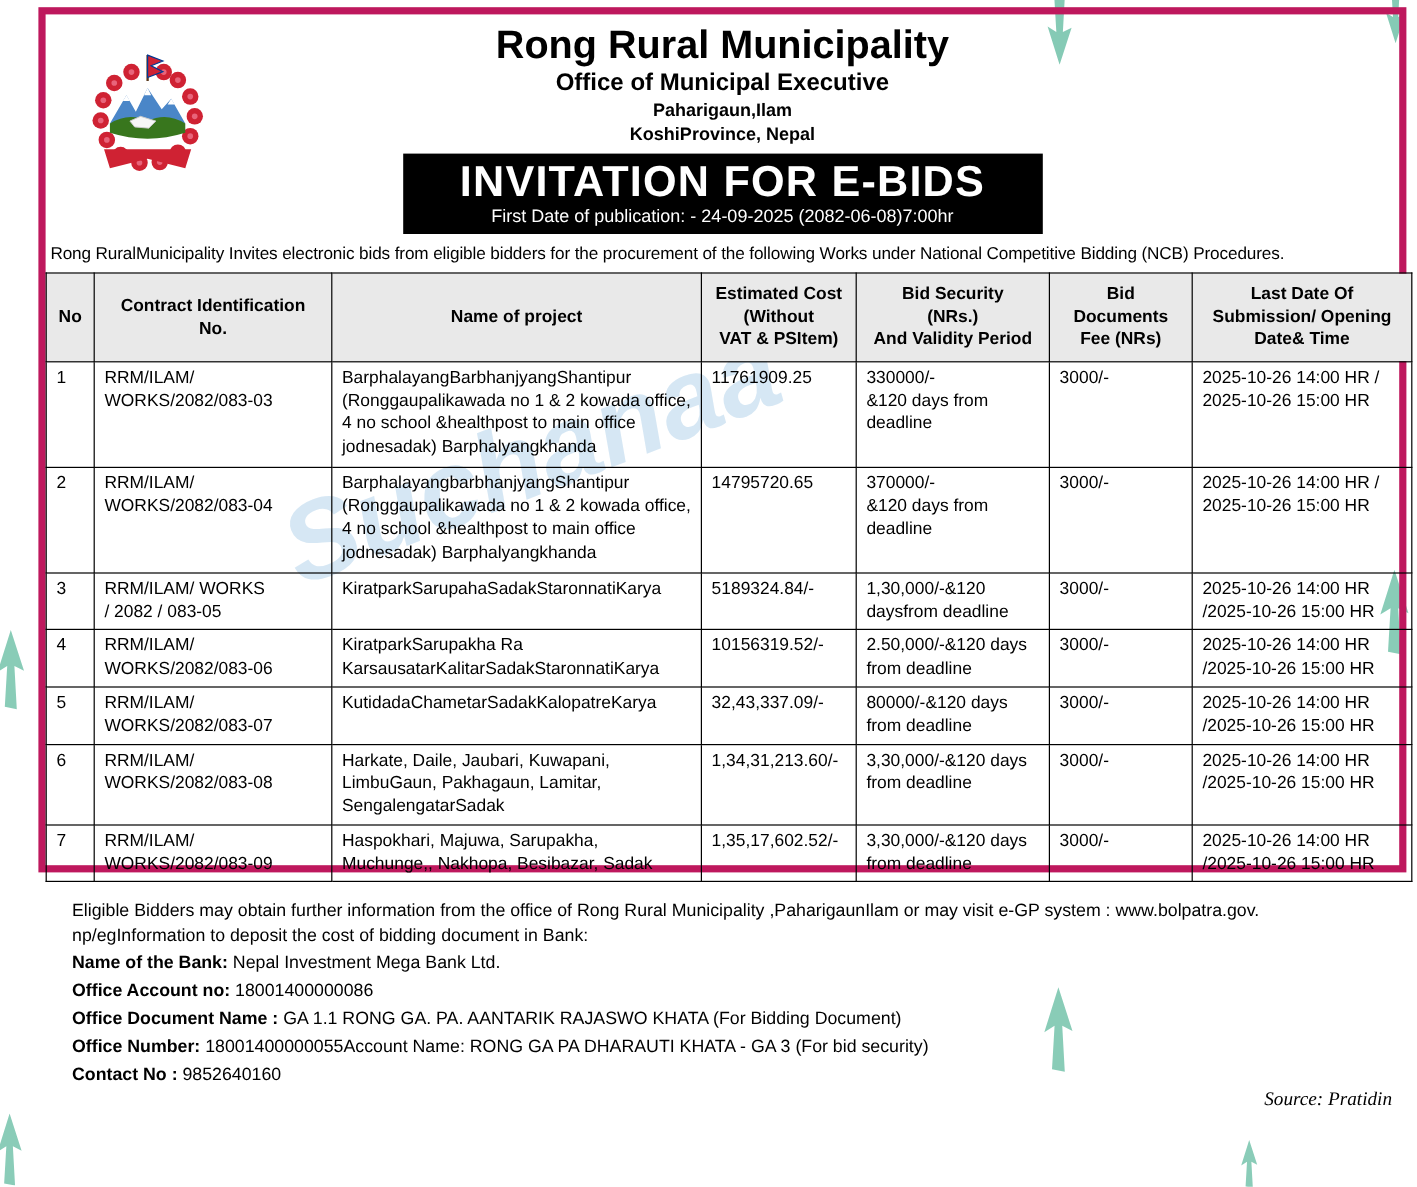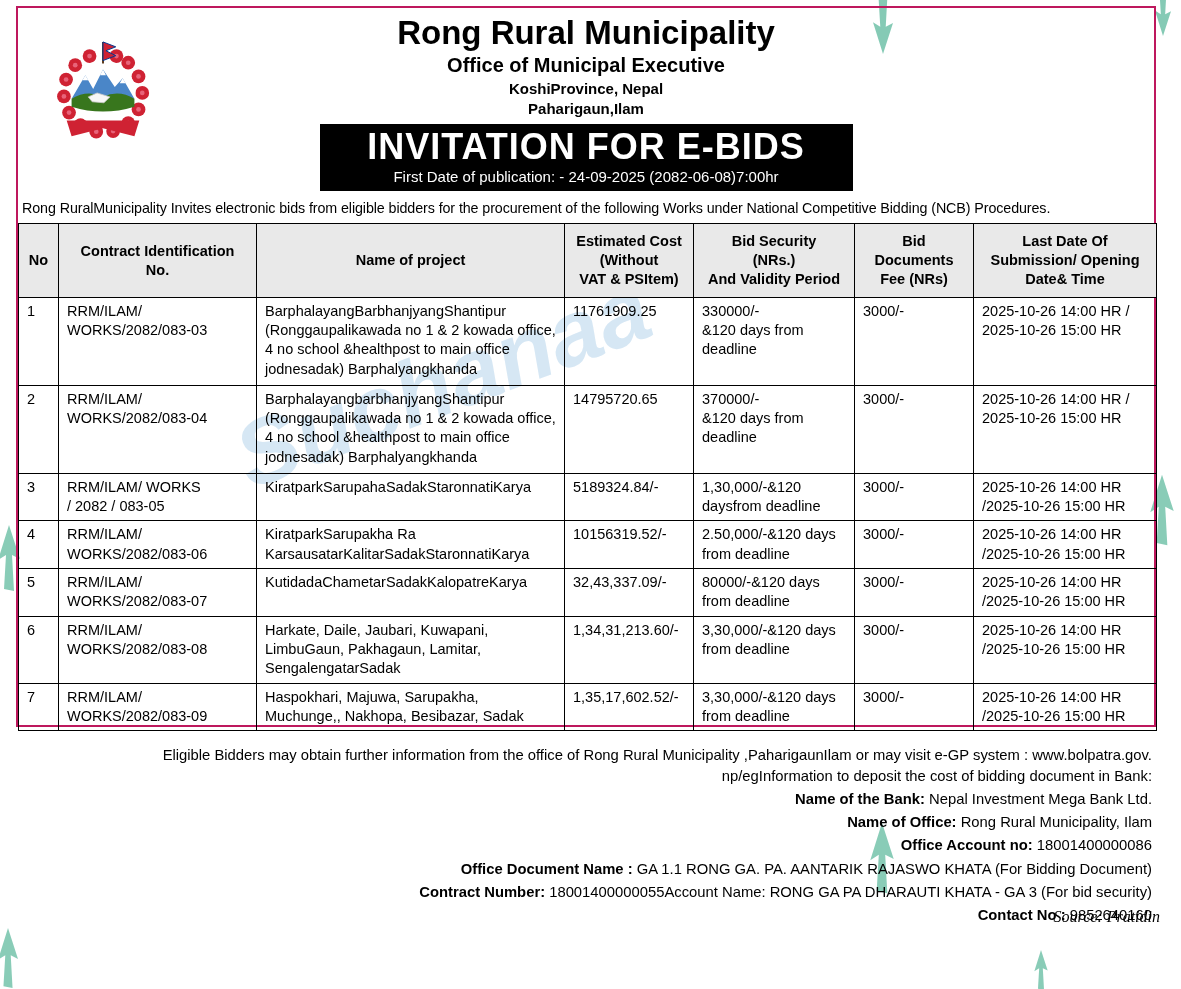--- a/index.html
+++ b/index.html
@@ -18,23 +18,23 @@
   .watermark-text {
     position: absolute; left: 225px; top: 330px;
     transform: rotate(-21deg);
     font-size: 92px; font-weight: bold; font-style: italic;
     color: rgba(106,168,214,0.28);
     pointer-events: none; z-index: 1; white-space: nowrap;
   }
 
   
   .frame {
-    position: absolute; left: 16px; top: 6px;
+    position: absolute; left: 32px; top: 6px;
     width: 1140px; height: 721px;
-    border: 2px solid #be185d;
+    border: 6px solid #be185d;
     padding: 2px 0 0 0;
     z-index: 2;
   }
 
   
   .header { position: relative; text-align: center; }
   .emblem { position: absolute; left: 22px; top: 24px; }
   .doc-title   { font-size: 33px; font-weight: bold; margin: 4px 0 2px; }
   .doc-subtitle{ font-size: 20px; font-weight: bold; margin: 0 0 3px; }
   .doc-addr    { font-size: 15px; font-weight: bold; margin: 0 0 3px; }
@@ -72,21 +72,21 @@
   }
   table.bids td {
     vertical-align: top; text-align: left;
     padding: 4px 8px; line-height: 1.33;
   }
   tr.row-tall td    { height: 88px; }
   tr.row-short td   { height: 47px; }
   tr.row-medium td  { height: 67px; }
 
   
-  .notes { margin: 14px 0 0; padding: 0 2px; text-align: right; }
+  .notes { margin: 14px 20px 0; padding: 0 2px; }
   .notes p { margin: 0 0 2.5px; font-size: 14.8px; line-height: 1.4; }
   .footer-intro { white-space: pre-line; }
   .bl { font-weight: bold; }
 
   
   .source {
     position: absolute; right: 21px; top: 908px;
     font-family: "Liberation Serif", serif;
     font-style: italic; font-size: 16px; z-index: 2;
   }
@@ -178,22 +178,22 @@
         <path d="M48 60 L57 56 L70 60 L64 66 L52 65 Z" fill="#f7f7f7" stroke="#c9c9c9" stroke-width="0.8"></path>
 
         <line x1="63" y1="4" x2="63" y2="26" stroke="#5b3a1e" stroke-width="2"></line>
         <path d="M63 4 L76 9 L66 13 L76 18 L63 23 Z" fill="#cf2233" stroke="#003893" stroke-width="1"></path>
 
         <path d="M26 84 L100 84 L95 100 L63 92 L31 100 Z" fill="#cf2233"></path>
       </svg>
     </div>
     <div class="doc-title">Rong Rural Municipality</div>
     <div class="doc-subtitle">Office of Municipal Executive</div>
+    <div class="doc-addr">Paharigaun,Ilam</div>
     <div class="doc-addr">KoshiProvince, Nepal</div>
-    <div class="doc-addr">Paharigaun,Ilam</div>
 
     <div class="banner">
       <div class="banner-title">INVITATION FOR E-BIDS</div>
       <div class="banner-sub">First Date of publication: - 24-09-2025 (2082-06-08)7:00hr</div>
     </div>
   </div>
 
   <p class="intro">Rong RuralMunicipality Invites electronic bids from eligible bidders for the procurement of the following Works  under National Competitive Bidding (NCB) Procedures.</p>
 
   <table class="bids">
@@ -323,22 +323,21 @@
       <td>2025-10-26  14:00 HR
 /2025-10-26  15:00 HR</td>
     </tr>
   </tbody>
   </table>
 
   <div class="notes">
     <p class="footer-intro">Eligible Bidders may obtain further information from the office of Rong Rural Municipality ,PaharigaunIlam or may visit e-GP system : www.bolpatra.gov.
 np/egInformation to deposit the cost of bidding document in Bank:</p>
     <p><span class="bl">Name of the Bank:</span><span> Nepal Investment Mega Bank Ltd.</span></p>
-    <p><span class="bl">Name of Office:</span><span> Rong Rural Municipality, Ilam</span></p>
     <p><span class="bl">Office Account no:</span><span> 18001400000086</span></p>
     <p><span class="bl">Office Document Name :</span><span> GA 1.1 RONG GA. PA. AANTARIK RAJASWO KHATA (For Bidding Document)</span></p>
-    <p><span class="bl">Contract Number:</span><span> 18001400000055Account Name: RONG GA PA DHARAUTI KHATA - GA 3 (For bid security)</span></p>
+    <p><span class="bl">Office Number:</span><span> 18001400000055Account Name: RONG GA PA DHARAUTI KHATA - GA 3 (For bid security)</span></p>
     <p><span class="bl">Contact No :</span><span> 9852640160</span></p>
   </div>
 
 </div>
 
 <div class="source">Source: Pratidin</div>
 
 </body></html>

